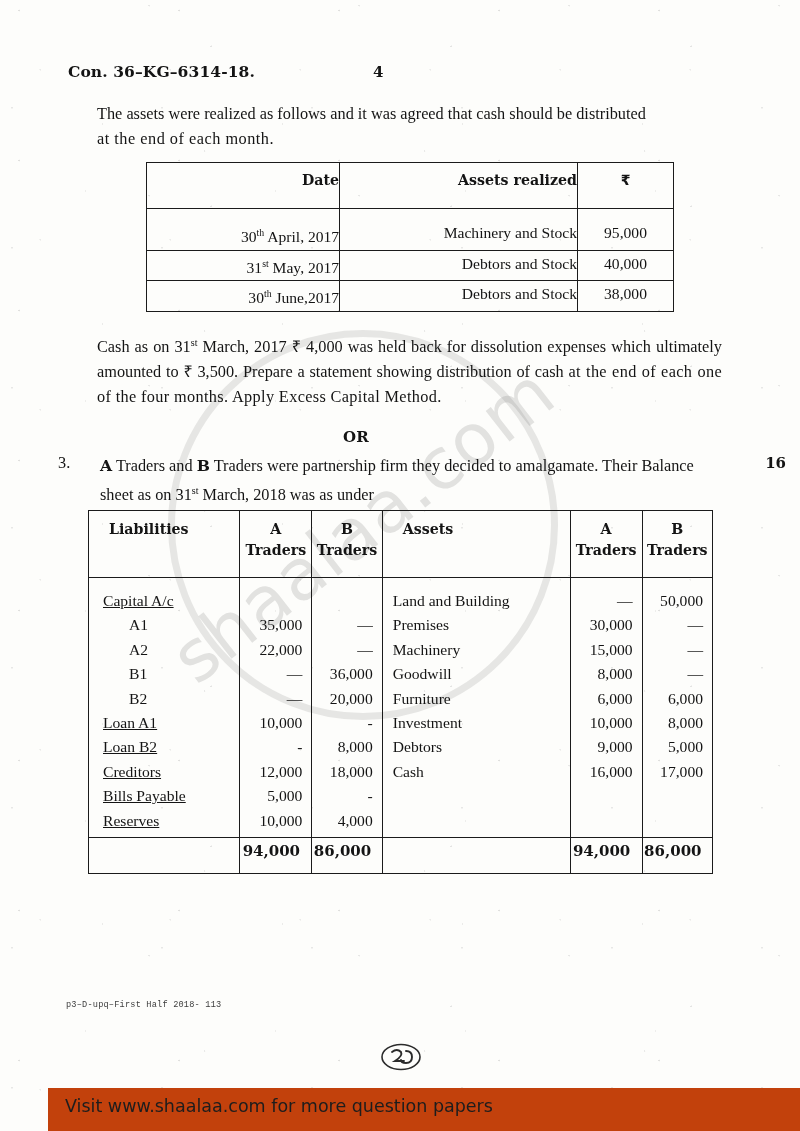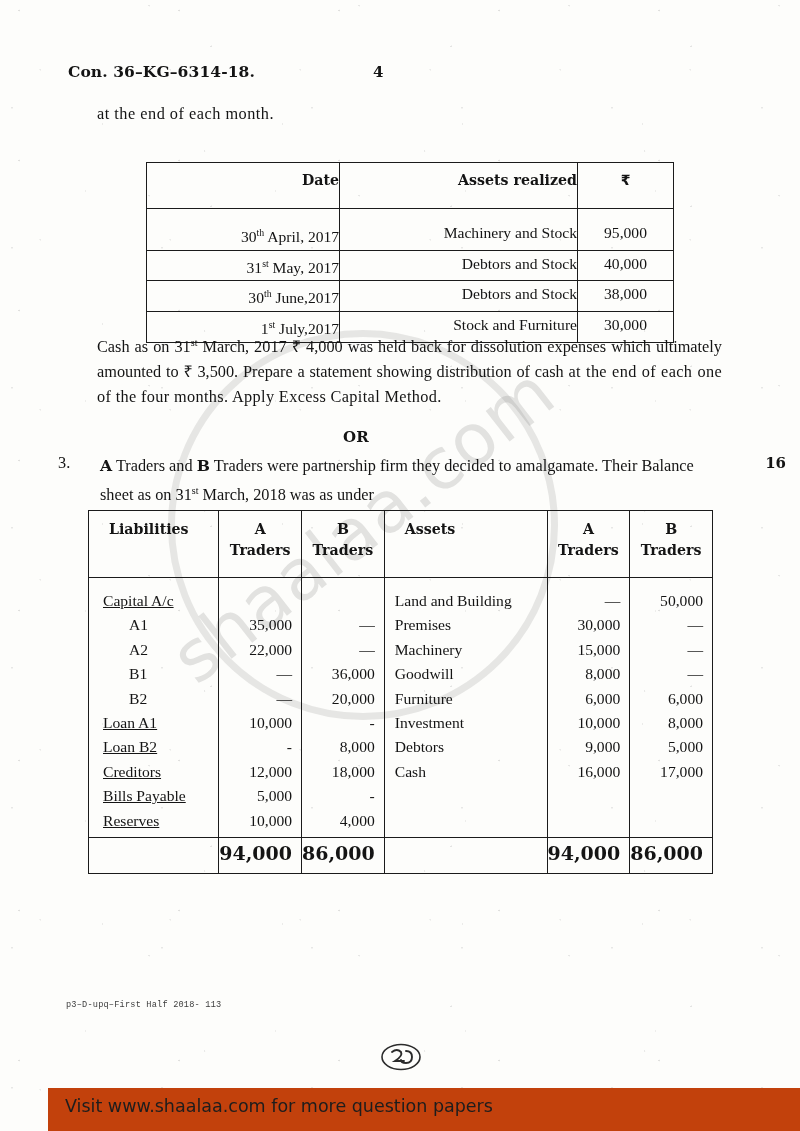--- a/index.html
+++ b/index.html
@@ -194,21 +194,21 @@
   #tbl-bs .lab   { padding-left: 14px; text-decoration: underline; }
   #tbl-bs .lab .ind { padding-left: 26px; display: inline-block; }
   #tbl-bs .num   { text-align: right; padding-right: 9px; }
   #tbl-bs .ast-lab { padding-left: 10px; }
 
   #tbl-bs .tot td {
     height: 31px;
     padding-top: 4px;
     font-family: "DejaVu Serif", serif;
     font-weight: bold;
-    font-size: 19px;
+    font-size: 15px;
     text-align: center;
     padding-right: 9px;
   }
   #tbl-bs .tot td.blank { }
 
   
   .foot-code {
     position: absolute;
     left: 66px;
     top: 1000px;
@@ -255,20 +255,21 @@
   </div>
 
   <div class="content">
 
     <div class="hdr-row">
       <span class="con-code">Con. 36–KG–6314-18.</span>
       <span class="pg-no">4</span>
     </div>
 
     <div class="para" id="para-intro">
+      <span>The assets were realized as follows and it was agreed that cash should be distributed</span>
       <span class="l2">at the end of each month.</span>
     </div>
 
     <table id="tbl-assets">
       <thead>
         <tr>
           <td class="c-date hd">Date</td>
           <td class="c-asset hd">Assets realized</td>
           <td class="c-amt hd"><span class="rupee">₹</span></td>
         </tr>
@@ -282,25 +283,20 @@
           <tr>
             <td class="c-date">31<sup>st</sup> May, 2017</td>
             <td class="c-asset">Debtors and Stock</td>
             <td class="c-amt">40,000</td>
           </tr>
           <tr>
             <td class="c-date">30<sup>th</sup> June,2017</td>
             <td class="c-asset">Debtors and Stock</td>
             <td class="c-amt">38,000</td>
           </tr>
-          <tr>
-            <td class="c-date">1<sup>st</sup> July,2017</td>
-            <td class="c-asset">Stock and Furniture</td>
-            <td class="c-amt">30,000</td>
-          </tr>
         </tbody>
     </table>
 
     <div class="para" id="para-cash">
       <span>Cash as on 31</span><sup>st</sup><span> March, 2017 ₹ 4,000 was held back for dissolution expenses which</span>
       <span>ultimately amounted to ₹ 3,500. Prepare a statement showing distribution of cash</span>
       <span class="l3">at the end of each one of the four months. Apply Excess Capital Method.</span>
     </div>
 
     <div class="or-label">OR</div>

